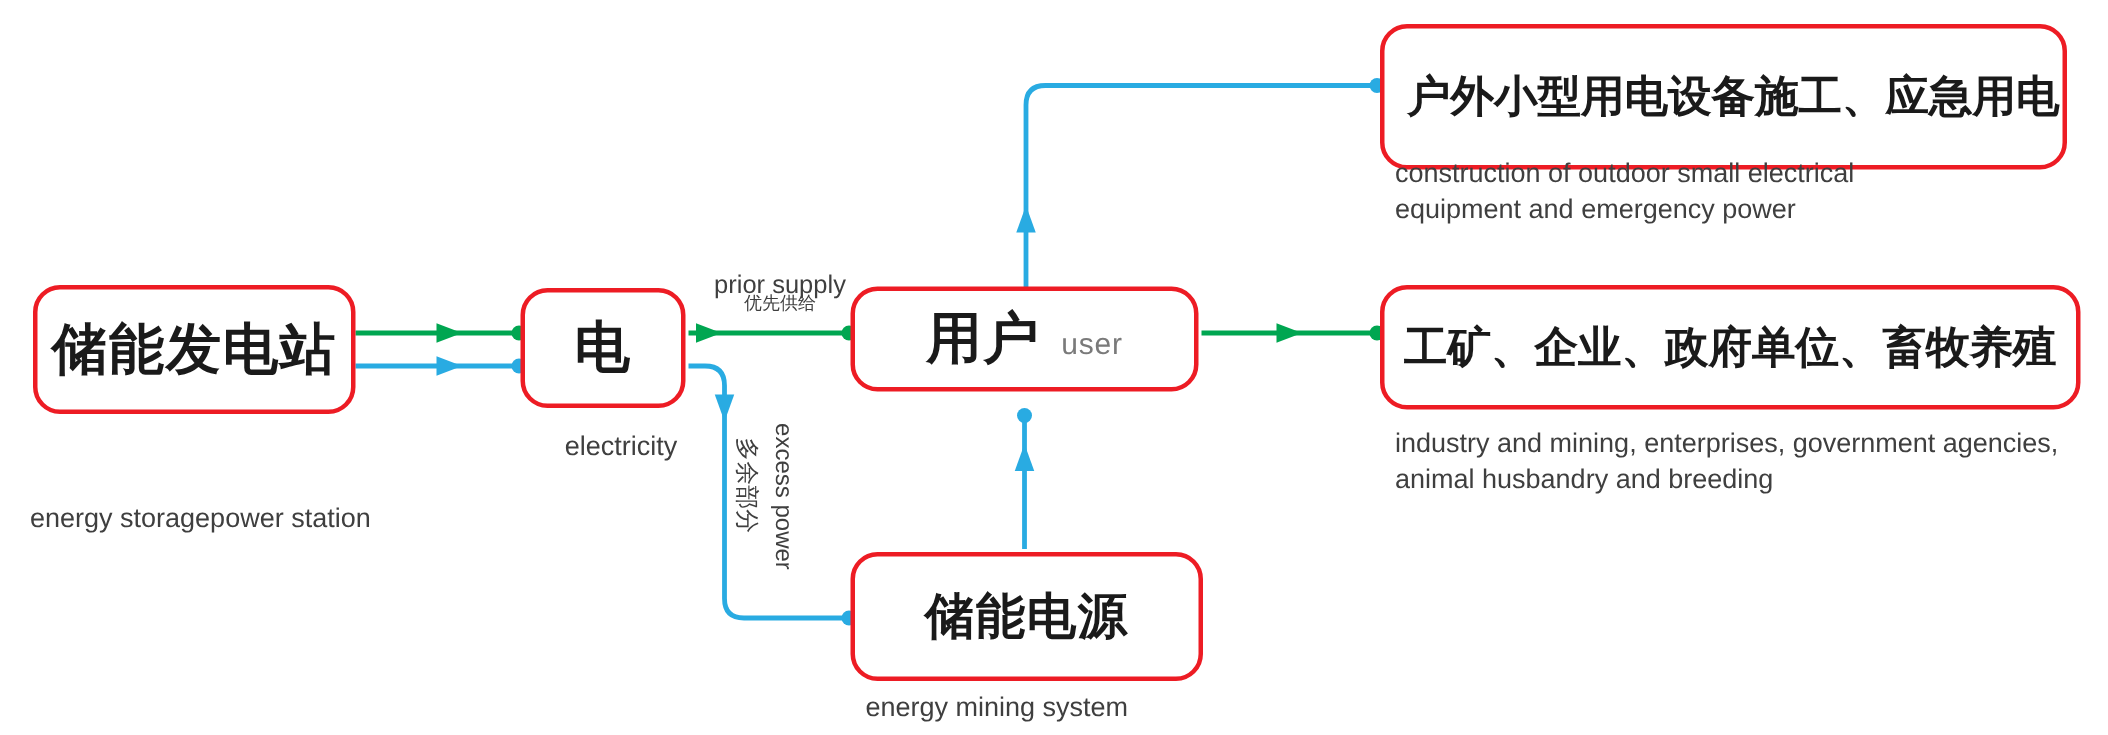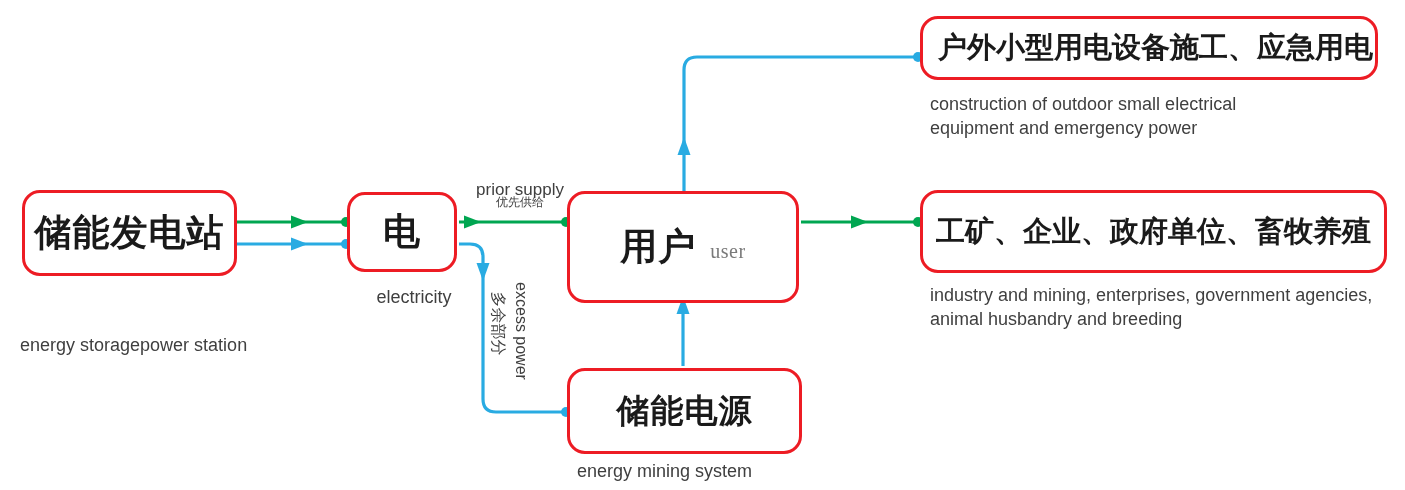--- a/index.html
+++ b/index.html
@@ -111,44 +111,44 @@
   </svg>
 
   <div class="box" style="left:22px; top:190px; width:215px; height:86px;">
     <span class="zh" style="font-size:37px;">储能发电站</span>
   </div>
 
   <div class="box" style="left:347px; top:192px; width:110px; height:80px;">
     <span class="zh" style="font-size:37px;">电</span>
   </div>
 
-  <div class="box" style="left:567px; top:191px; width:232px; height:112px;font-family:Liberation Serif, serif;">
+  <div class="box" style="left:567px; top:191px; width:232px; height:70px;">
     <span class="zh" style="font-size:37px;">用户</span>
     <span class="user-sub">user</span>
   </div>
 
   <div class="box" style="left:567px; top:368px; width:235px; height:86px;">
     <span class="zh" style="font-size:33px;">储能电源</span>
   </div>
 
-  <div class="box" style="left:920px; top:16px; width:458px; height:64px;padding-left:13px;">
+  <div class="box" style="left:920px; top:16px; width:458px; height:97px;padding-left:13px;">
     <span class="zh" style="font-size:29px; letter-spacing:0;">户外小型用电设备施工、应急用电</span>
   </div>
 
   <div class="box" style="left:920px; top:190px; width:467px; height:83px;">
     <span class="zh" style="font-size:29px; letter-spacing:0;">工矿、企业、政府单位、畜牧养殖</span>
   </div>
 
   <div class="caption" style="left:20px; top:285px;margin-top:48px;">energy storagepower station</div>
 
   <div class="caption" style="left:359px; top:285px; width:110px; text-align:center;">electricity</div>
 
   <div class="caption" style="left:577px; top:459px;">energy mining system</div>
 
-  <div class="caption" style="left:930px; top:92px;">
+  <div class="caption" style="left:930px; top:103px;">
     <div>construction of outdoor small electrical</div>
     <div>equipment and emergency power</div>
   </div>
 
   <div class="caption" style="left:930px; top:283px;">
     <div>industry and mining, enterprises, government agencies,</div>
     <div>animal husbandry and breeding</div>
   </div>
 
   <div class="edge-label" style="left:465px; top:180px; width:110px; font-size:17px;">prior supply</div>

